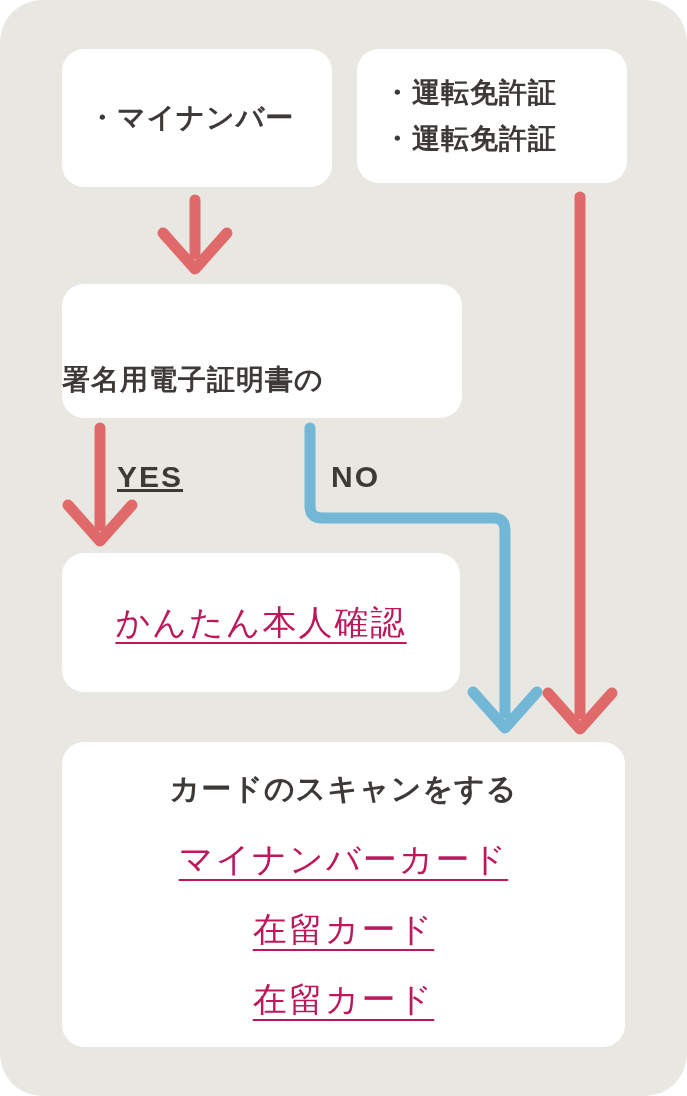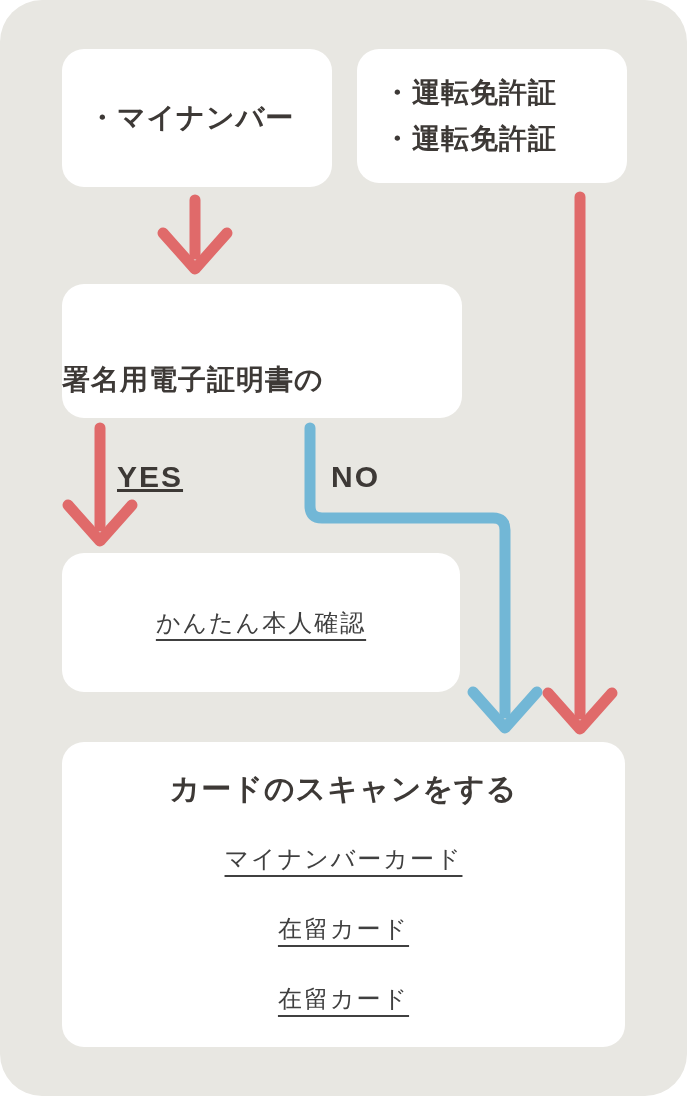--- a/index.html
+++ b/index.html
@@ -59,22 +59,22 @@
     font-size: 28px;
     font-weight: 700;
     line-height: 45px;
     letter-spacing: 1px;
     margin-top: 28px;
   }
 
   .box-kantan { display: flex; align-items: center; justify-content: center; }
 
   .link {
-    color: #404040;
-    font-size: 24px;
+    color: #be185d;
+    font-size: 34px;
     font-weight: 400;
     text-decoration: underline;
     text-decoration-thickness: 2px;
     text-underline-offset: 8px;
     letter-spacing: 2px;
     cursor: pointer;
     white-space: nowrap;
   }
 
   .box-scan {

